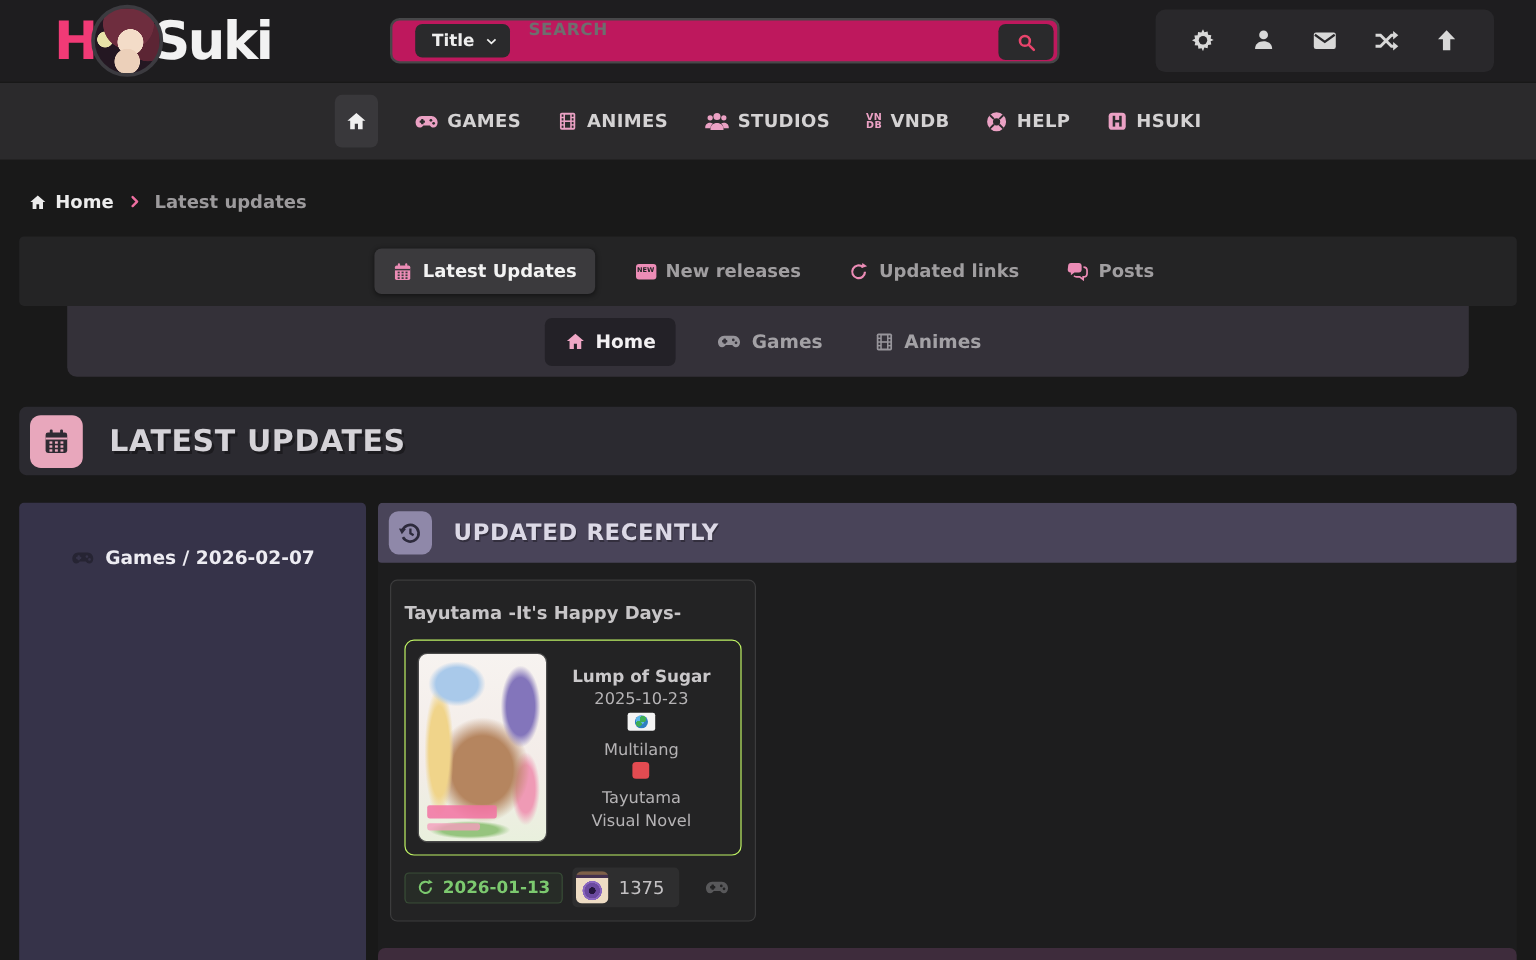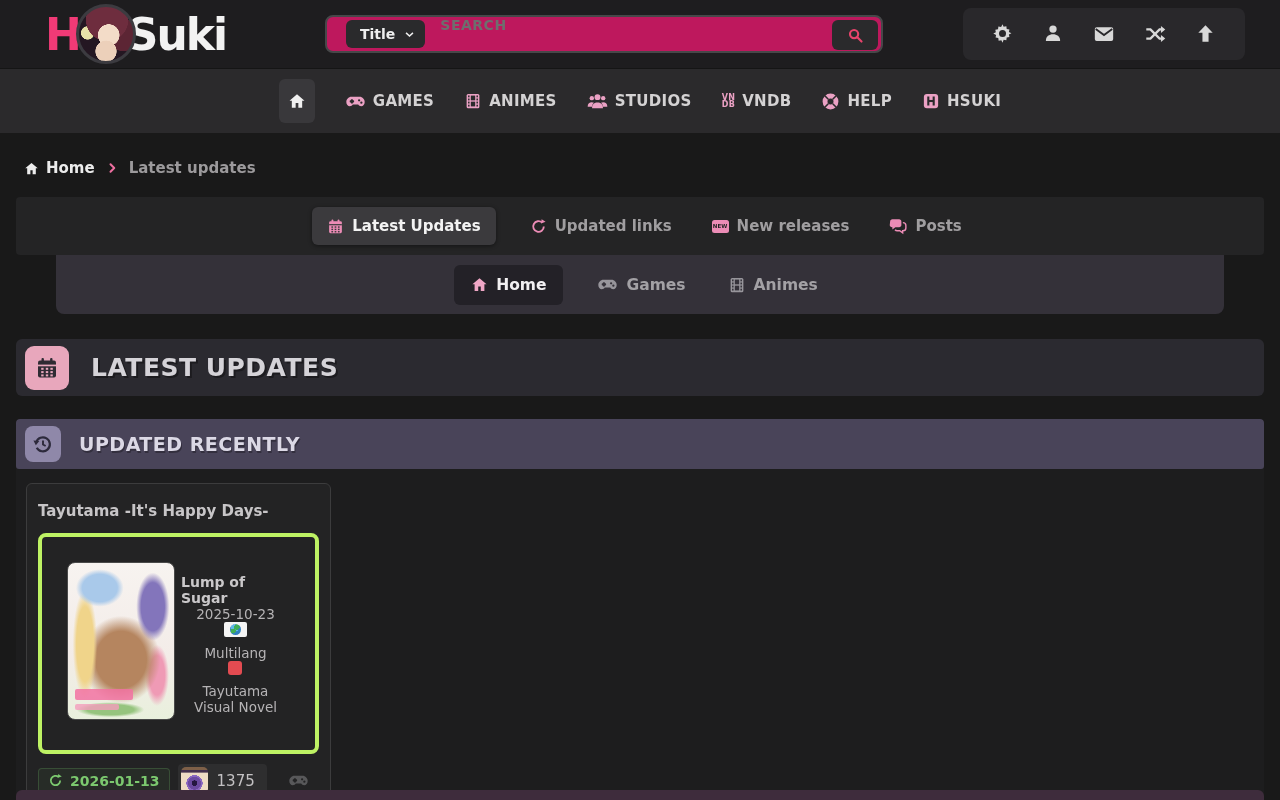--- a/index.html
+++ b/index.html
@@ -69,21 +69,21 @@
   .sb-heading { display:flex; align-items:center; gap:9px; color:#edecf2; font-weight:bold; font-size:15.5px; --ko:#363349; cursor:pointer; }
   .sb-heading .icn { color:#262433; }
 
   .panel { flex:1; background:#1d1d1e; border-radius:4px 4px 0 0; position:relative; overflow:hidden; }
   .panel-header { height:50px; background:#494459; display:flex; align-items:center; gap:18px; padding-left:9px; border-radius:3px; }
   .ph-iconbox { width:36px; height:36px; background:#8f88a9; border-radius:8px; display:flex; align-items:center; justify-content:center; color:#2d2a3c; }
   .ph-title { font-size:19px; font-weight:bold; color:#dcd9e6; letter-spacing:.5px; text-shadow:1px 2px 0 rgba(0,0,0,.3); }
 
   .card { position:absolute; left:10px; top:64px; width:305px; background:#232324; border:1px solid #3c3c3d; border-radius:6px; padding:11px; }
   .card-title { text-align:left; color:#c7c5c7; font-weight:bold; font-size:15px; padding:7px 0 13px; cursor:pointer; }
-  .card-box { border:4px solid #bef264; border-radius:8px; padding:25px; display:flex; gap:6px; }
+  .card-box { border:1px solid #bef264; border-radius:8px; padding:10px; display:flex; gap:6px; }
   .thumb { width:108px; height:158px; border-radius:8px; flex:none; position:relative; overflow:hidden; cursor:pointer; border:1px solid #4a4a4a;
     background:
       radial-gradient(closest-side at 30% 16%, #a9c9ea 0 55%, transparent 75%),
       radial-gradient(closest-side at 80% 28%, #8375bb 0 55%, transparent 78%),
       radial-gradient(closest-side at 16% 52%, #f0d48a 0 50%, transparent 72%),
       radial-gradient(closest-side at 50% 62%, #b5855f 0 48%, transparent 74%),
       radial-gradient(closest-side at 84% 72%, #ef9ab5 0 45%, transparent 70%),
       radial-gradient(closest-side at 40% 94%, #96c47e 0 55%, transparent 80%),
       linear-gradient(180deg, #f7f3f0 0%, #f3ece8 60%, #e9f0dd 100%); }
   .thumb::after { content:""; position:absolute; left:7px; bottom:19px; width:58px; height:11px; background:#f272a2; border-radius:2px; opacity:.85; }
@@ -268,29 +268,29 @@
           <rect x="10.8" y="15.1" width="2.4" height="2"></rect>
           <rect x="15.4" y="15.1" width="2.4" height="2"></rect>
           <rect x="6.2" y="18.4" width="2.4" height="2"></rect>
           <rect x="10.8" y="18.4" width="2.4" height="2"></rect>
           <rect x="15.4" y="18.4" width="2.4" height="2"></rect>
         </g>
       </svg>
     <span>Latest Updates</span>
   </a>
   <a class="tab">
+    <span class="newbadge">NEW</span>
+    <span>New releases</span>
+  </a>
+  <a class="tab">
     <svg class="ic icn" width="17" height="17" viewBox="0 0 24 24" fill="none" stroke="currentColor" stroke-width="2.6">
         <path d="M19.5 12a7.5 7.5 0 1 1-2.4-5.5"></path>
         <polygon points="16.4,1.6 22,5.4 15.6,7.6" fill="currentColor" stroke="none"></polygon>
       </svg>
     <span>Updated links</span>
-  </a>
-  <a class="tab">
-    <span class="newbadge">NEW</span>
-    <span>New releases</span>
   </a>
   <a class="tab">
     <svg class="ic icn" width="18" height="18" viewBox="0 0 24 24" fill="currentColor">
         <path d="M1.5 6C1.5 4.3 2.8 3 4.5 3h9c1.7 0 3 1.3 3 3v4.5c0 1.7-1.3 3-3 3H8.5l-4 3v-3h-.5c-1.7 0-3-1.3-3-3z"></path>
         <path d="M18.5 7.5c2.3 0 4 1.7 4 3.8v3.2c0 2.1-1.7 3.8-4 3.8h-.3v2.9l-3.9-2.9h-3.3c-1.2 0-2.3-.5-3-1.3" fill="none" stroke="currentColor" stroke-width="1.9"></path>
       </svg>
     <span>Posts</span>
   </a>
 </div>
 
@@ -348,20 +348,32 @@
           <rect x="6.2" y="18.4" width="2.4" height="2"></rect>
           <rect x="10.8" y="18.4" width="2.4" height="2"></rect>
           <rect x="15.4" y="18.4" width="2.4" height="2"></rect>
         </g>
       </svg>
   </span>
   <h1 class="pt-title">LATEST UPDATES</h1>
 </div>
 
 <div class="content">
+  <aside class="sidebar">
+    <div class="sb-heading">
+      <svg class="ic icn" width="20" height="20" viewBox="0 0 24 24" fill="currentColor">
+          <path d="M7.5 6.5h9c3.6 0 6 2.9 6 6.2 0 2.9-1.8 4.8-4 4.8-1.6 0-2.6-.9-3.4-2h-6.2c-.8 1.1-1.8 2-3.4 2-2.2 0-4-1.9-4-4.8 0-3.3 2.4-6.2 6-6.2z"></path>
+          <rect class="ko" x="5.4" y="10.7" width="5" height="2.3" rx=".6"></rect>
+          <rect class="ko" x="6.75" y="9.35" width="2.3" height="5" rx=".6"></rect>
+          <circle class="ko" cx="16.1" cy="10.6" r="1.3"></circle>
+          <circle class="ko" cx="18.7" cy="13.4" r="1.3"></circle>
+        </svg>
+      <span>Games / 2026-02-07</span>
+    </div>
+  </aside>
 
   <main class="panel">
     <div class="panel-header">
       <span class="ph-iconbox">
         <svg class="ic" width="22" height="22" viewBox="0 0 24 24" fill="none" stroke="currentColor" stroke-width="2.4">
             <path d="M4.6 10.2a7.6 7.6 0 1 1 .6 5.8"></path>
             <polygon points="1.6,8.2 8,8.6 4.2,13.4" fill="currentColor" stroke="none"></polygon>
             <path d="M12 8.2v4.3l2.9 1.7" stroke-width="2.1"></path>
           </svg>
       </span>

